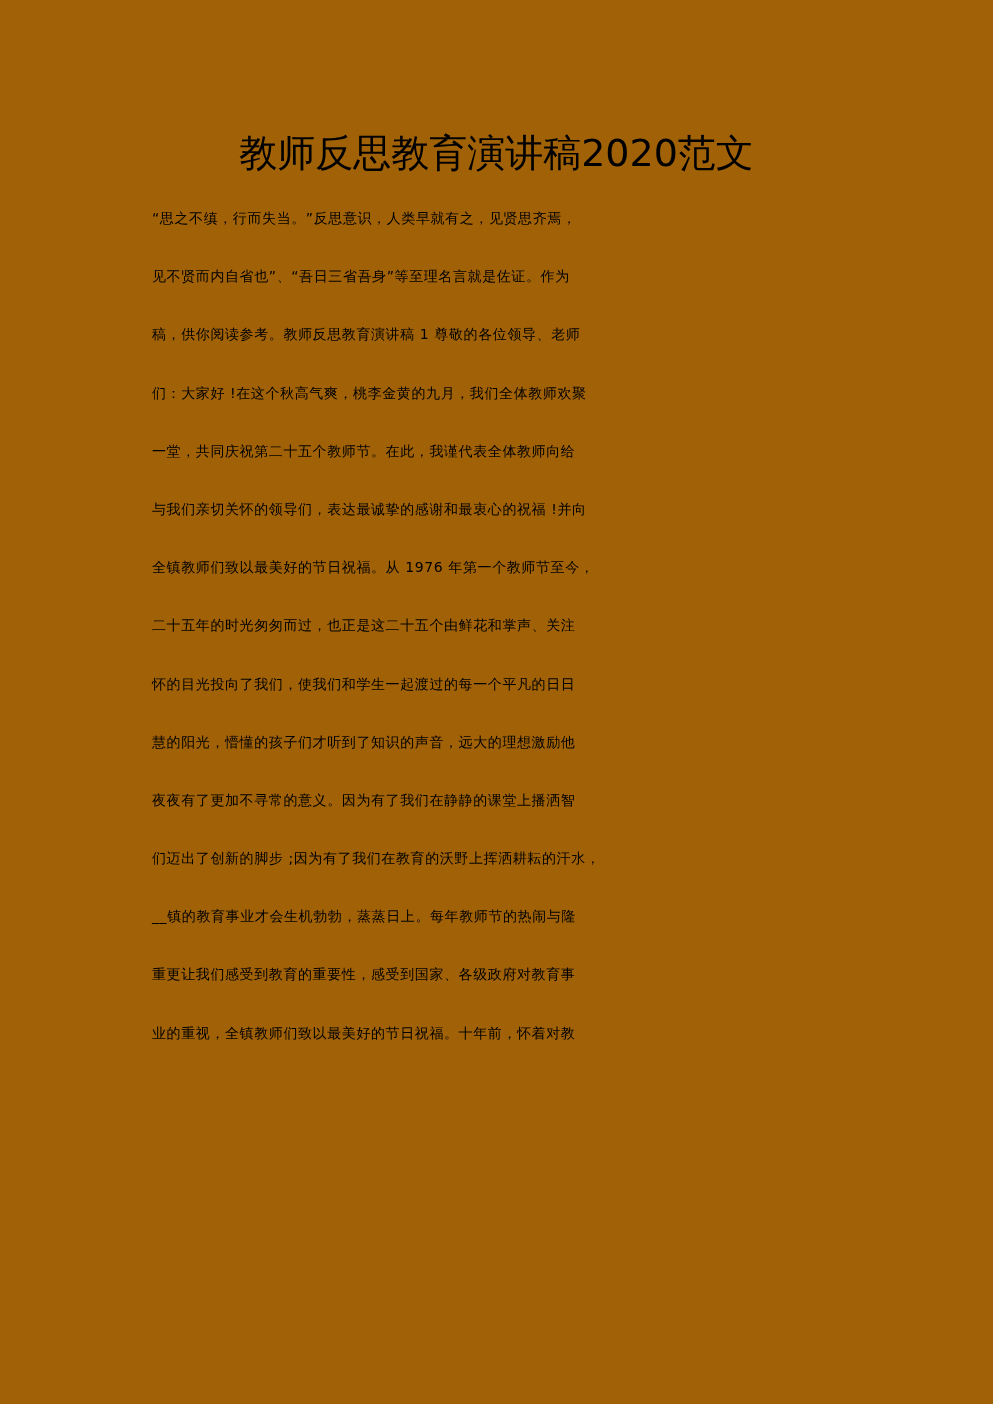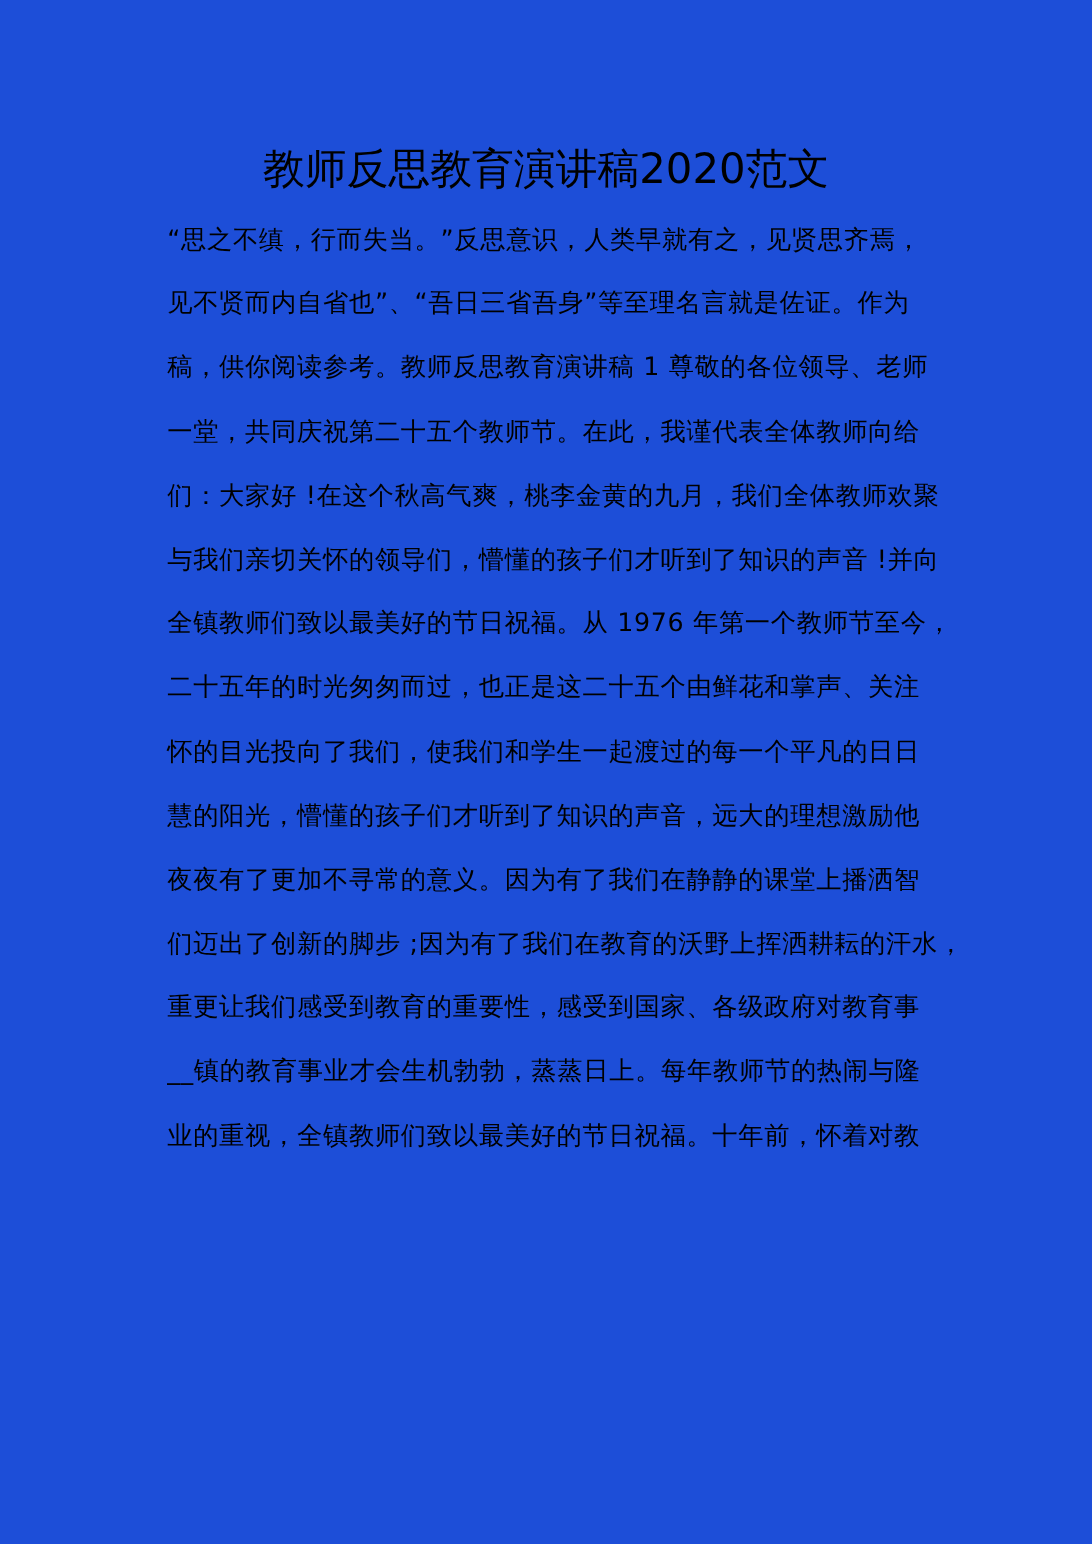--- a/index.html
+++ b/index.html
@@ -14,21 +14,21 @@
       overflow: hidden;
       font-family: "DejaVu Sans", "Liberation Sans", sans-serif;
       color: #000000;
     }
     .page {
       position: absolute;
       left: 0;
       top: 0;
       width: 993px;
       height: 1404px;
-      background: #1d4ed8;
+      background: #a16207;
     }
     .title {
       position: absolute;
       left: 0;
       width: 993px;
       top: 128px;
       text-align: center;
       font-size: 38px;
       line-height: 50px;
       font-weight: normal;
@@ -41,41 +41,41 @@
       left: 152px;
       top: 202px;
       width: 700px;
       margin: 0;
       padding: 0;
       list-style: none;
     }
     .line {
       height: 58.2px;
       line-height: 32px;
-      font-size: 23px;
+      font-size: 14px;
       white-space: nowrap;
       letter-spacing: 0.6px;
       font-family: "DejaVu Sans", "Liberation Sans", sans-serif;
     }
   </style>
 </head>
 <body>
 
 <div class="page">
   <h1 class="title">教师反思教育演讲稿2020范文</h1>
   <ul class="body-lines">
     <li class="line">“思之不缜，行而失当。”反思意识，人类早就有之，见贤思齐焉，</li>
     <li class="line">见不贤而内自省也”、“吾日三省吾身”等至理名言就是佐证。作为</li>
     <li class="line">稿，供你阅读参考。教师反思教育演讲稿 1 尊敬的各位领导、老师</li>
+    <li class="line">们：大家好 !在这个秋高气爽，桃李金黄的九月，我们全体教师欢聚</li>
     <li class="line">一堂，共同庆祝第二十五个教师节。在此，我谨代表全体教师向给</li>
-    <li class="line">们：大家好 !在这个秋高气爽，桃李金黄的九月，我们全体教师欢聚</li>
-    <li class="line">与我们亲切关怀的领导们，懵懂的孩子们才听到了知识的声音 !并向</li>
+    <li class="line">与我们亲切关怀的领导们，表达最诚挚的感谢和最衷心的祝福 !并向</li>
     <li class="line">全镇教师们致以最美好的节日祝福。从 1976 年第一个教师节至今，</li>
     <li class="line">二十五年的时光匆匆而过，也正是这二十五个由鲜花和掌声、关注</li>
     <li class="line">怀的目光投向了我们，使我们和学生一起渡过的每一个平凡的日日</li>
     <li class="line">慧的阳光，懵懂的孩子们才听到了知识的声音，远大的理想激励他</li>
     <li class="line">夜夜有了更加不寻常的意义。因为有了我们在静静的课堂上播洒智</li>
     <li class="line">们迈出了创新的脚步 ;因为有了我们在教育的沃野上挥洒耕耘的汗水，</li>
+    <li class="line">__镇的教育事业才会生机勃勃，蒸蒸日上。每年教师节的热闹与隆</li>
     <li class="line">重更让我们感受到教育的重要性，感受到国家、各级政府对教育事</li>
-    <li class="line">__镇的教育事业才会生机勃勃，蒸蒸日上。每年教师节的热闹与隆</li>
     <li class="line">业的重视，全镇教师们致以最美好的节日祝福。十年前，怀着对教</li>
   </ul>
 </div>
 
 </body></html>

